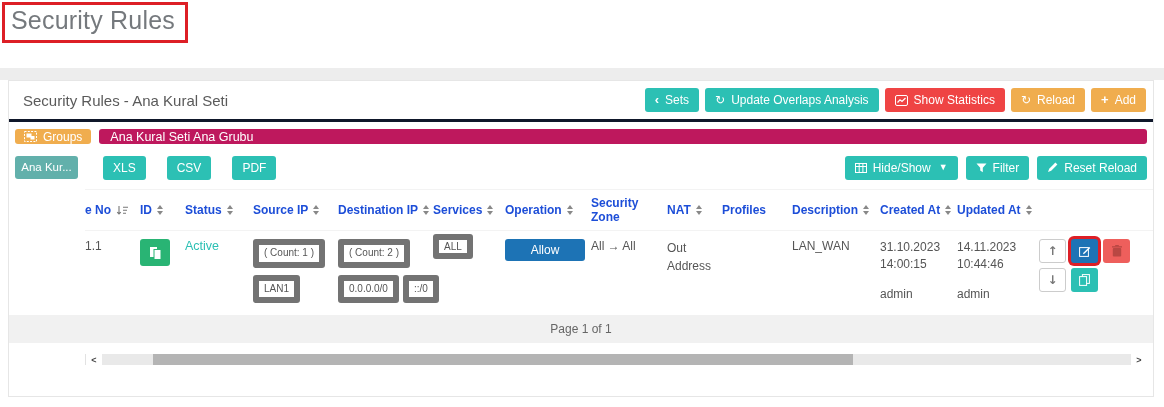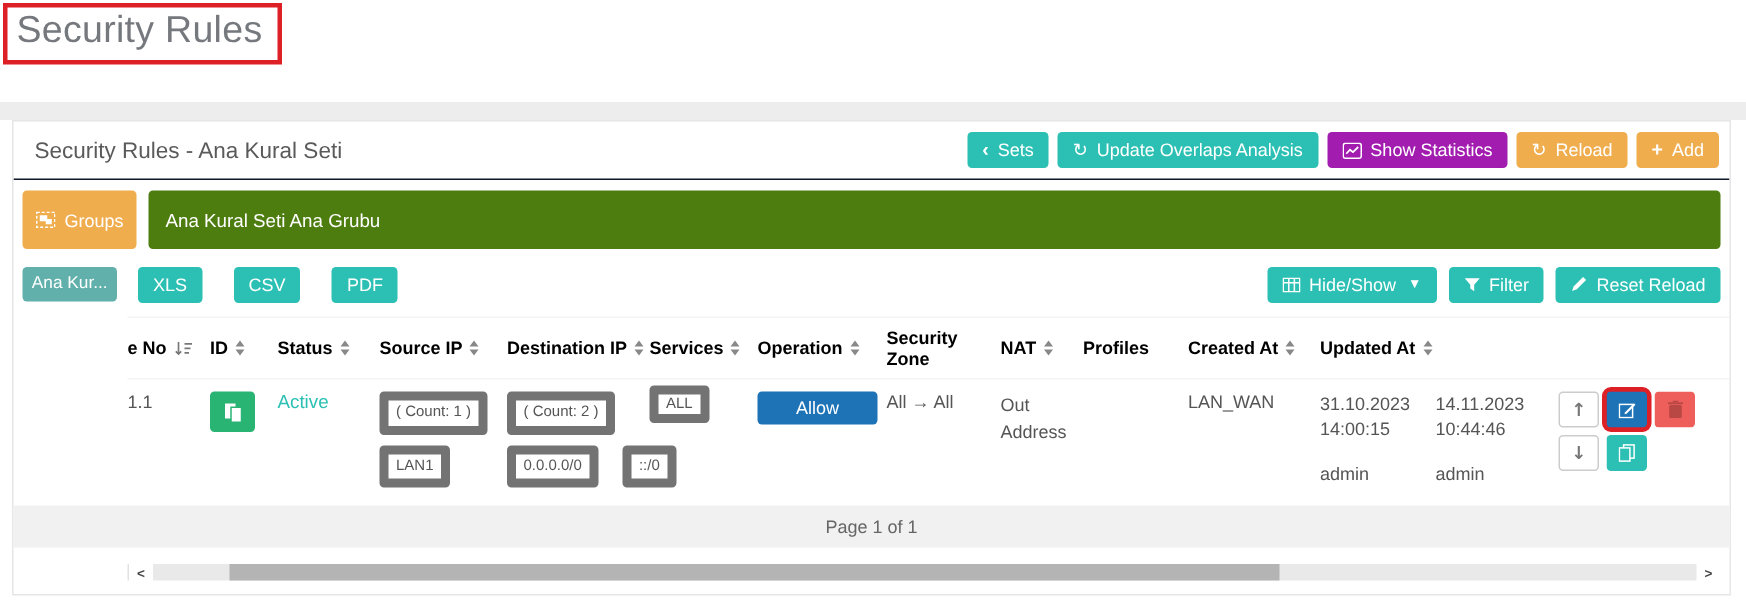--- a/index.html
+++ b/index.html
@@ -8,63 +8,63 @@
 
   
   .title-box{position:absolute;top:2px;left:2px;border:3px solid #dd1f26;padding:1px 10px 5px 6px;}
   .page-title{margin:0;font-size:25px;font-weight:300;color:#75797d;letter-spacing:.2px;}
   .gray-strip{position:absolute;top:68px;left:0;width:100%;height:12px;background:#ededed;}
 
   
   .panel{position:absolute;top:80px;left:8px;width:1146px;height:317px;background:#fff;
          border:1px solid #e6e6e6;overflow:hidden;box-sizing:border-box;}
 
-  .panel-header{display:flex;justify-content:space-between;align-items:center;padding:7px 7px 7px 14px;border-bottom:1px solid #0f172a;}
+  .panel-header{display:flex;justify-content:space-between;align-items:center;padding:7px 7px 7px 14px;border-bottom:3px solid #0f172a;}
   .panel-title{font-size:15px;color:#5a5a5a;}
   .hbtns{display:flex;gap:6px;}
 
   .btn{display:inline-flex;align-items:center;gap:6px;border:none;border-radius:3px;color:#fff;
        font-size:12px;padding:6px 10px;cursor:pointer;font-family:inherit;line-height:1;}
   .btn-teal{background:#2cc0b4;}
-  .btn-blue{background:#a21caf;}
+  .btn-blue{background:#ef4444;}
   .btn-orange{background:#f0ad4e;}
   .btn-muted{background:#62b0ab;}
   .ic{display:inline-flex;align-items:center;font-style:normal;}
   .ic-ch{font-weight:bold;font-size:13px;line-height:10px;}
   .ic-ref{font-family:"DejaVu Sans",sans-serif;font-size:12px;line-height:10px;}
   .ic-plus{font-weight:bold;font-size:13px;line-height:10px;}
 
   
-  .groups-row{display:flex;gap:8px;margin:7px 6px 0 6px;height:39px;}
+  .groups-row{display:flex;gap:8px;margin:7px 6px 0 6px;height:15px;}
   .btn-groups{padding:4px 9px;}
-  .group-bar{flex:1;background:#4d7c0f;border-radius:3px;color:#fff;font-size:12.5px;display:flex;align-items:center;padding-left:11px;}
+  .group-bar{flex:1;background:#be185d;border-radius:3px;color:#fff;font-size:12.5px;display:flex;align-items:center;padding-left:11px;}
 
   
   .toolbar-row{display:flex;align-items:center;margin:10px 6px 0 6px;height:27px;}
-  .group-tab{width:63px;justify-content:center;padding:6px 3px;font-size:11.5px;margin-right:14px;}
+  .group-tab{width:63px;justify-content:center;padding:6px 3px;font-size:11.5px;margin-right:25px;}
   .exports{display:flex;gap:21px;}
   .tspacer{flex:1;}
   .rbtns{display:flex;gap:8px;}
   .caret{font-size:9px;margin-left:2px;}
 
   
   .tablewrap{margin-left:76px;margin-top:8px;}
   .tgrid{display:grid;grid-template-columns:55px 45px 68px 85px 95px 72px 86px 76px 55px 70px 88px 77px 82px 100px;}
   .thead{border-top:1px solid #f3f3f3;border-bottom:1px solid #f3f3f3;padding:6px 0;}
-  .th{display:flex;align-items:center;font-size:12px;font-weight:bold;color:#000000;}
+  .th{display:flex;align-items:center;font-size:12px;font-weight:bold;color:#1d4ed8;}
   .sorticon{display:inline-flex;flex-direction:column;align-items:center;gap:2px;margin-left:5px;}
   .tu{width:0;height:0;border-left:3.5px solid transparent;border-right:3.5px solid transparent;border-bottom:4px solid #888;}
   .td{width:0;height:0;border-left:3.5px solid transparent;border-right:3.5px solid transparent;border-top:4px solid #888;}
 
   .trow{padding:8px 0 12px 0;align-items:start;font-size:12px;color:#555;min-height:50px;}
   .cell{padding-right:6px;box-sizing:border-box;}
   .idbtn{width:30px;height:27px;background:#29b474;border:none;border-radius:3px;display:flex;align-items:center;justify-content:center;cursor:pointer;}
   .status-active{color:#2cc0b4;font-size:12.5px;}
   .badgecol{display:flex;flex-direction:column;gap:7px;align-items:flex-start;}
-  .badgerow{display:flex;gap:16px;text-align:center;}
+  .badgerow{display:flex;gap:4px;text-align:center;}
   .badge{font-size:10px;color:#555;border:6px solid #737373;border-radius:3px;padding:1px 5px;background:#fff;white-space:nowrap;line-height:1.45;}
   .allow-pill{width:80px;text-align:center;background:#1d73b5;color:#fff;border-radius:3px;padding:4px 0;font-size:12px;border:none;cursor:pointer;}
   .nat-cell{width:50px;line-height:1.5;}
   .dtblock span{display:block;line-height:1.45;}
   .usr{margin-top:12px;}
   .actions{display:grid;grid-template-columns:repeat(3,27px);gap:5px;}
   .abtn{width:27px;height:24px;border-radius:3px;display:flex;align-items:center;justify-content:center;border:1px solid transparent;cursor:pointer;padding:0;}
   .a-white{background:#fff;border-color:#ccc;color:#777;font-size:12px;font-weight:bold;font-family:"DejaVu Sans",sans-serif;}
   .a-blue{background:#1d73b5;}
   .a-red{background:#ee5f5c;}
@@ -249,20 +249,27 @@
           <span>NAT</span>
           <span class="sorticon">
               <i class="tu"></i>
               <i class="td"></i>
             </span>
         </div>
         <div class="th">
           <span>Profiles</span>
         </div>
         <div class="th">
+          <span>Description</span>
+          <span class="sorticon">
+              <i class="tu"></i>
+              <i class="td"></i>
+            </span>
+        </div>
+        <div class="th">
           <span>Created At</span>
           <span class="sorticon">
               <i class="tu"></i>
               <i class="td"></i>
             </span>
         </div>
         <div class="th">
           <span>Updated At</span>
           <span class="sorticon">
               <i class="tu"></i>

